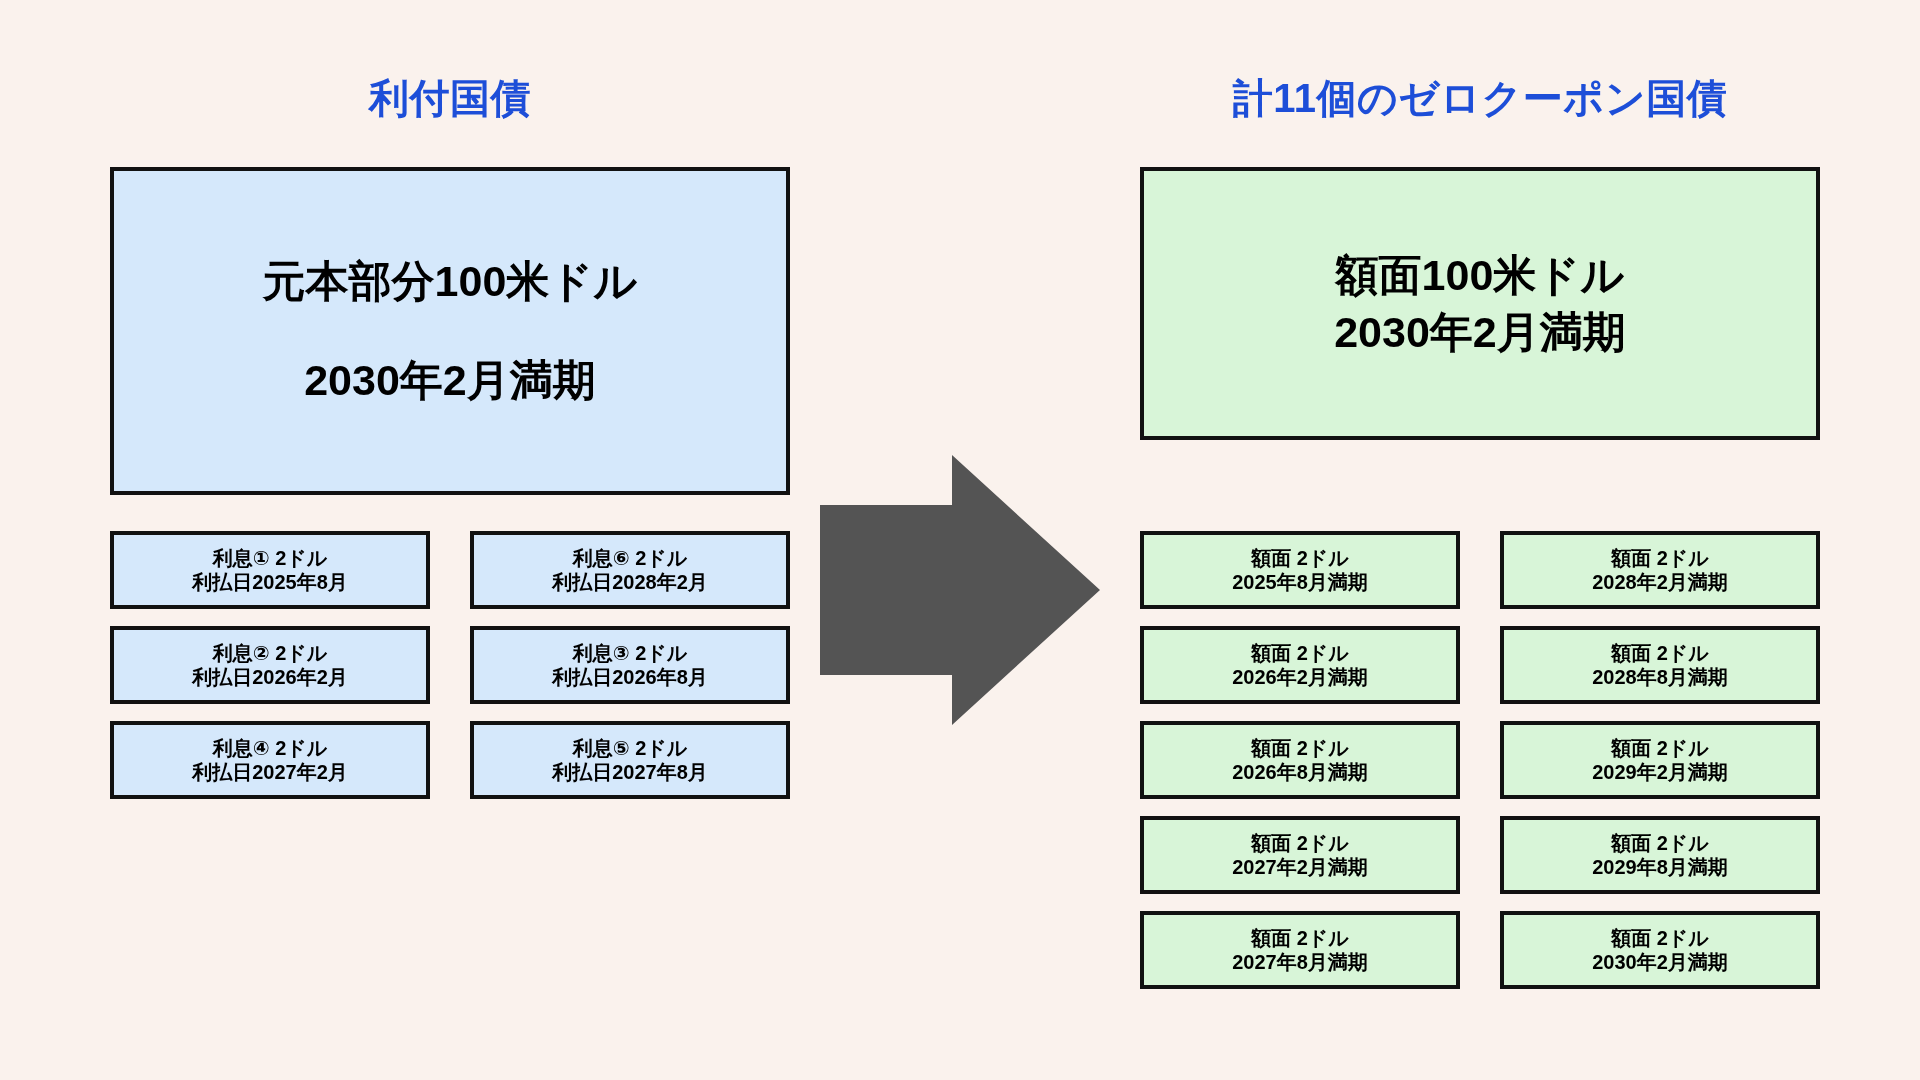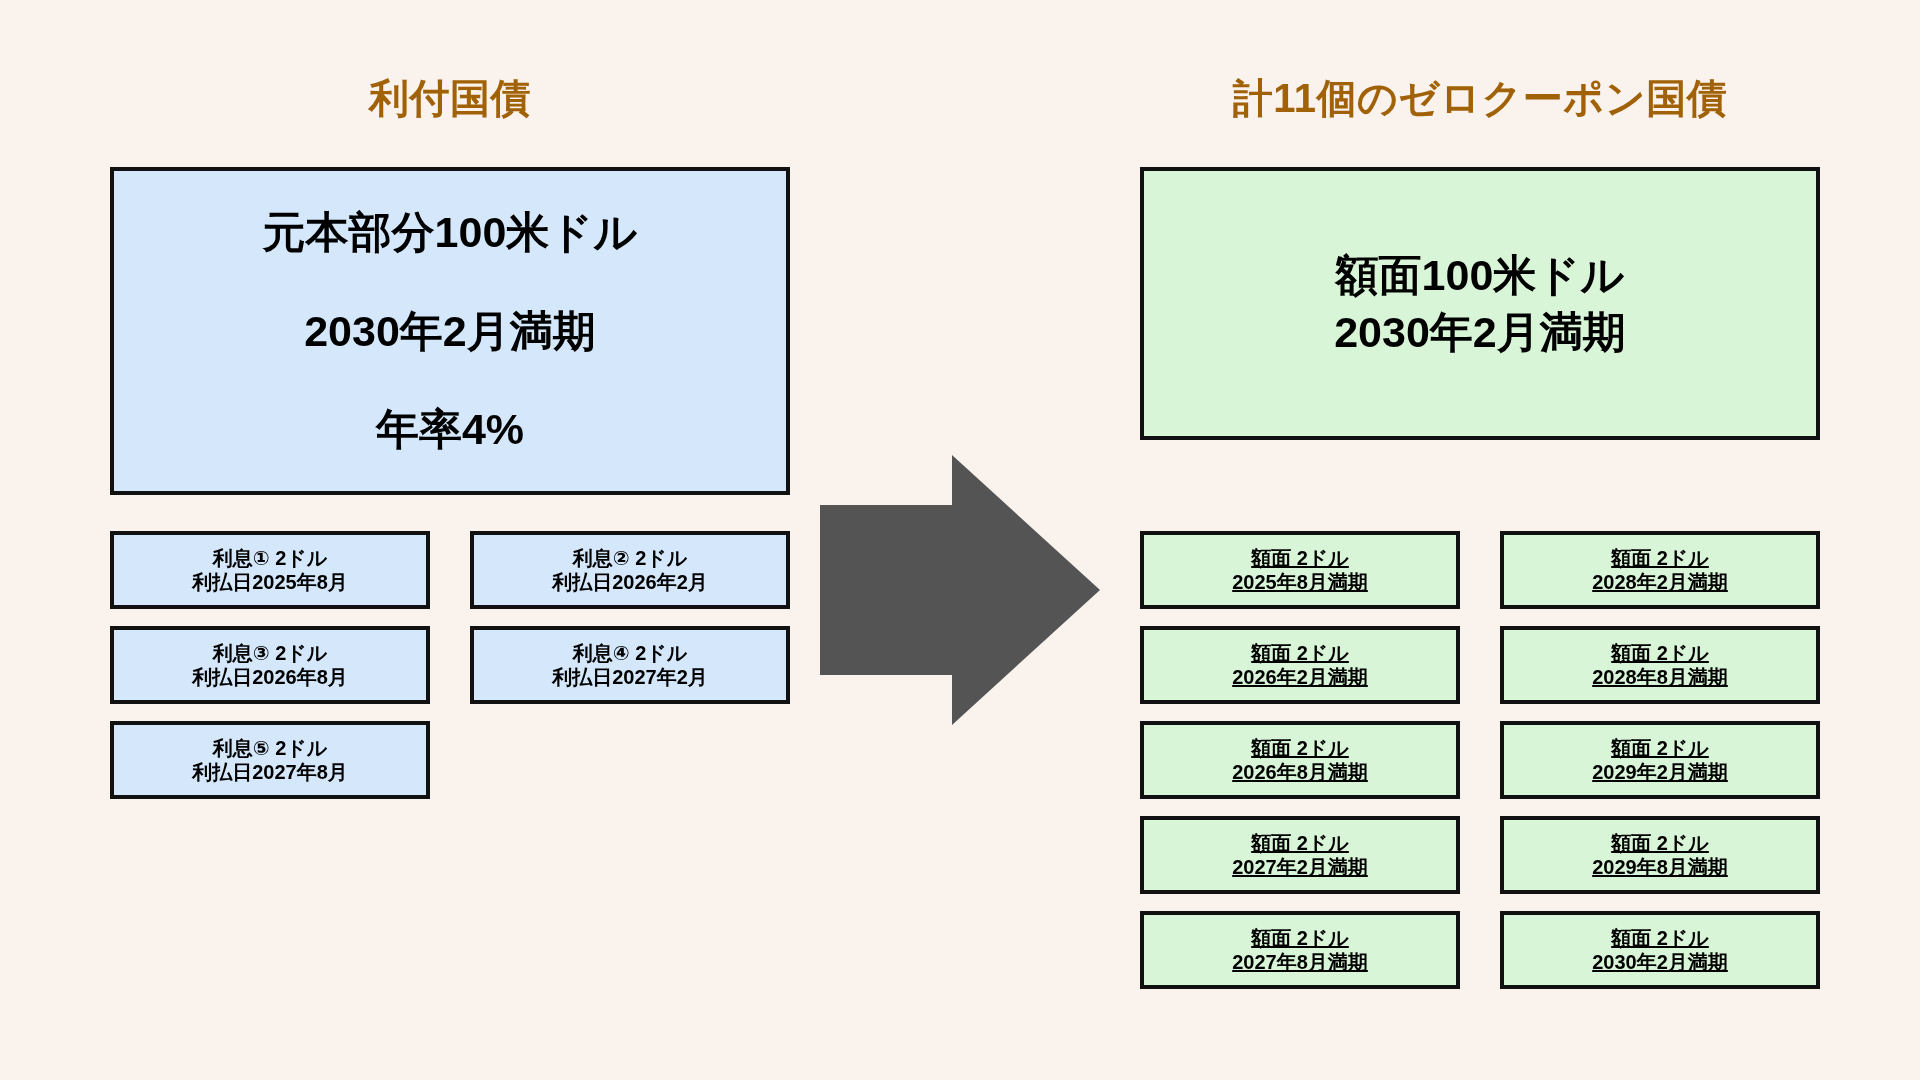--- a/index.html
+++ b/index.html
@@ -24,21 +24,21 @@
 
   
   .panel-title {
     position: absolute;
     font-size: 40px;
     font-weight: 800;
     letter-spacing: 0.5px;
     text-align: center;
     white-space: nowrap;
     line-height: 1;
-    color: #a16207;
+    color: #1d4ed8;
   }
   #left-title  { left: 110px;  top: 78px;  width: 680px; }
   #right-title { left: 1140px; top: 78px;  width: 680px; }
 
   
   .big-box {
     position: absolute;
     border: 4px solid #111111;
     box-sizing: border-box;
     display: flex;
@@ -73,21 +73,21 @@
   
   .card-grid {
     position: absolute;
     display: grid;
     grid-template-columns: 320px 320px;
     grid-auto-rows: 78px;
     column-gap: 40px;
     row-gap: 17px;
   }
   #left-grid  { left: 110px;  top: 531px; }
-  #right-grid { left: 1140px; top: 531px; text-decoration: underline; }
+  #right-grid { left: 1140px; top: 531px; }
 
   .card {
     border: 4px solid #111111;
     box-sizing: border-box;
     display: flex;
     flex-direction: column;
     align-items: center;
     justify-content: center;
     line-height: 1.22;
   }
@@ -116,27 +116,30 @@
 </head>
 <body>
 
 <div id="stage">
 
   <div class="panel-title" id="left-title">利付国債</div>
 
   <div class="big-box" id="left-big-box">
     <div class="line">元本部分100米ドル</div>
     <div class="line">2030年2月満期</div>
-    <div class="line">年率4%</div>
   </div>
 
   <div class="card-grid" id="left-grid">
     <div class="card blue">
       <div class="l1">利息① 2ドル</div>
       <div class="l2">利払日2025年8月</div>
+    </div>
+    <div class="card blue">
+      <div class="l1">利息⑥ 2ドル</div>
+      <div class="l2">利払日2028年2月</div>
     </div>
     <div class="card blue">
       <div class="l1">利息② 2ドル</div>
       <div class="l2">利払日2026年2月</div>
     </div>
     <div class="card blue">
       <div class="l1">利息③ 2ドル</div>
       <div class="l2">利払日2026年8月</div>
     </div>
     <div class="card blue">

